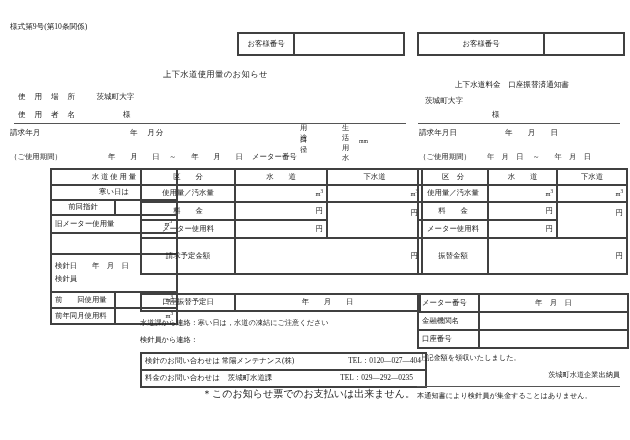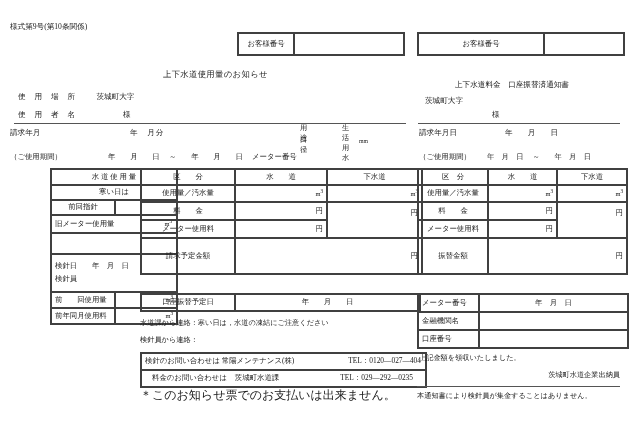--- a/index.html
+++ b/index.html
@@ -102,21 +102,21 @@
   #period-right-val { left: 487px; top: 152px; font-size: 7.3px; }
 
   
   #water-usage-table { left: 10px; top: 168px; margin-left: 40px; }
   #charge-table-left { left: 140px; top: 168px; }
   #charge-table-right { left: 417px; top: 168px; }
   #transfer-date-table { left: 140px; top: 293px; }
   #notes-left { left: 140px; top: 318px; font-size: 7.2px; }
   #notes-left div { margin-bottom: 7px; }
   #contact-table { left: 140px; top: 352px; }
-  #pay-warning { left: 140px; top: 387px; width: 275px; text-align: left; font-size: 12px; }
+  #pay-warning { left: 140px; top: 387px; width: 275px; text-align: right; font-size: 10px; }
 
   #bank-table { left: 417px; top: 293px; }
   #receipt-note { left: 419px; top: 353px; font-size: 7.2px; }
   #receipt-signer { left: 417px; top: 370px; width: 203px; text-align: right; font-size: 7.2px; }
   #receipt-divider { left: 417px; top: 386px; width: 203px; border-top: 1px solid #555; }
   #receipt-footer { left: 417px; top: 391px; width: 205px; font-size: 7.2px; }
 </style>
 </head>
 <body>
 
@@ -259,21 +259,21 @@
   <table class="tbl abs" id="contact-table">
     <tbody>
         <tr>
       <td style="width:277px;height:15px;position:relative;padding:0 3px">
         <span>検針のお問い合わせは</span>
         <span style="">常陽メンテナンス(株)</span>
         <span style="position:absolute;right:4px">TEL：0120—027—404</span>
       </td>
     </tr>
     <tr>
-      <td style="height:15px;position:relative;padding:0 10px">
+      <td style="height:15px;position:relative;padding:0 3px">
         <span>料金のお問い合わせは</span>
         <span style="margin-left:6px">茨城町水道課</span>
         <span style="position:absolute;right:12px">TEL：029—292—0235</span>
       </td>
     </tr>
   </tbody>
     </table>
 
   <div class="abs" id="pay-warning">＊このお知らせ票でのお支払いは出来ません。</div>
 

